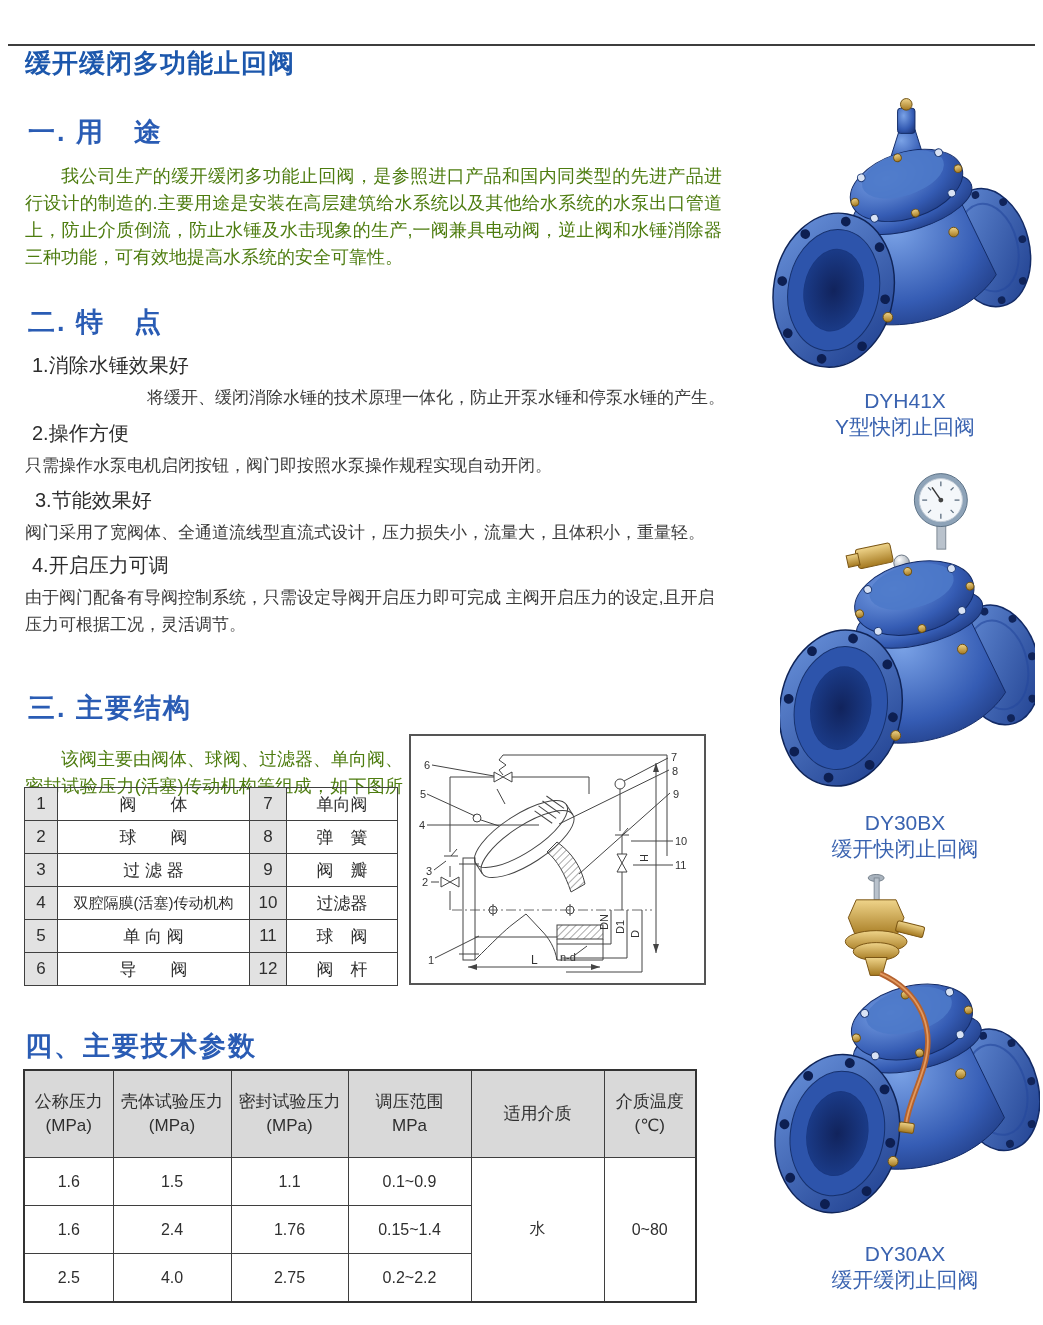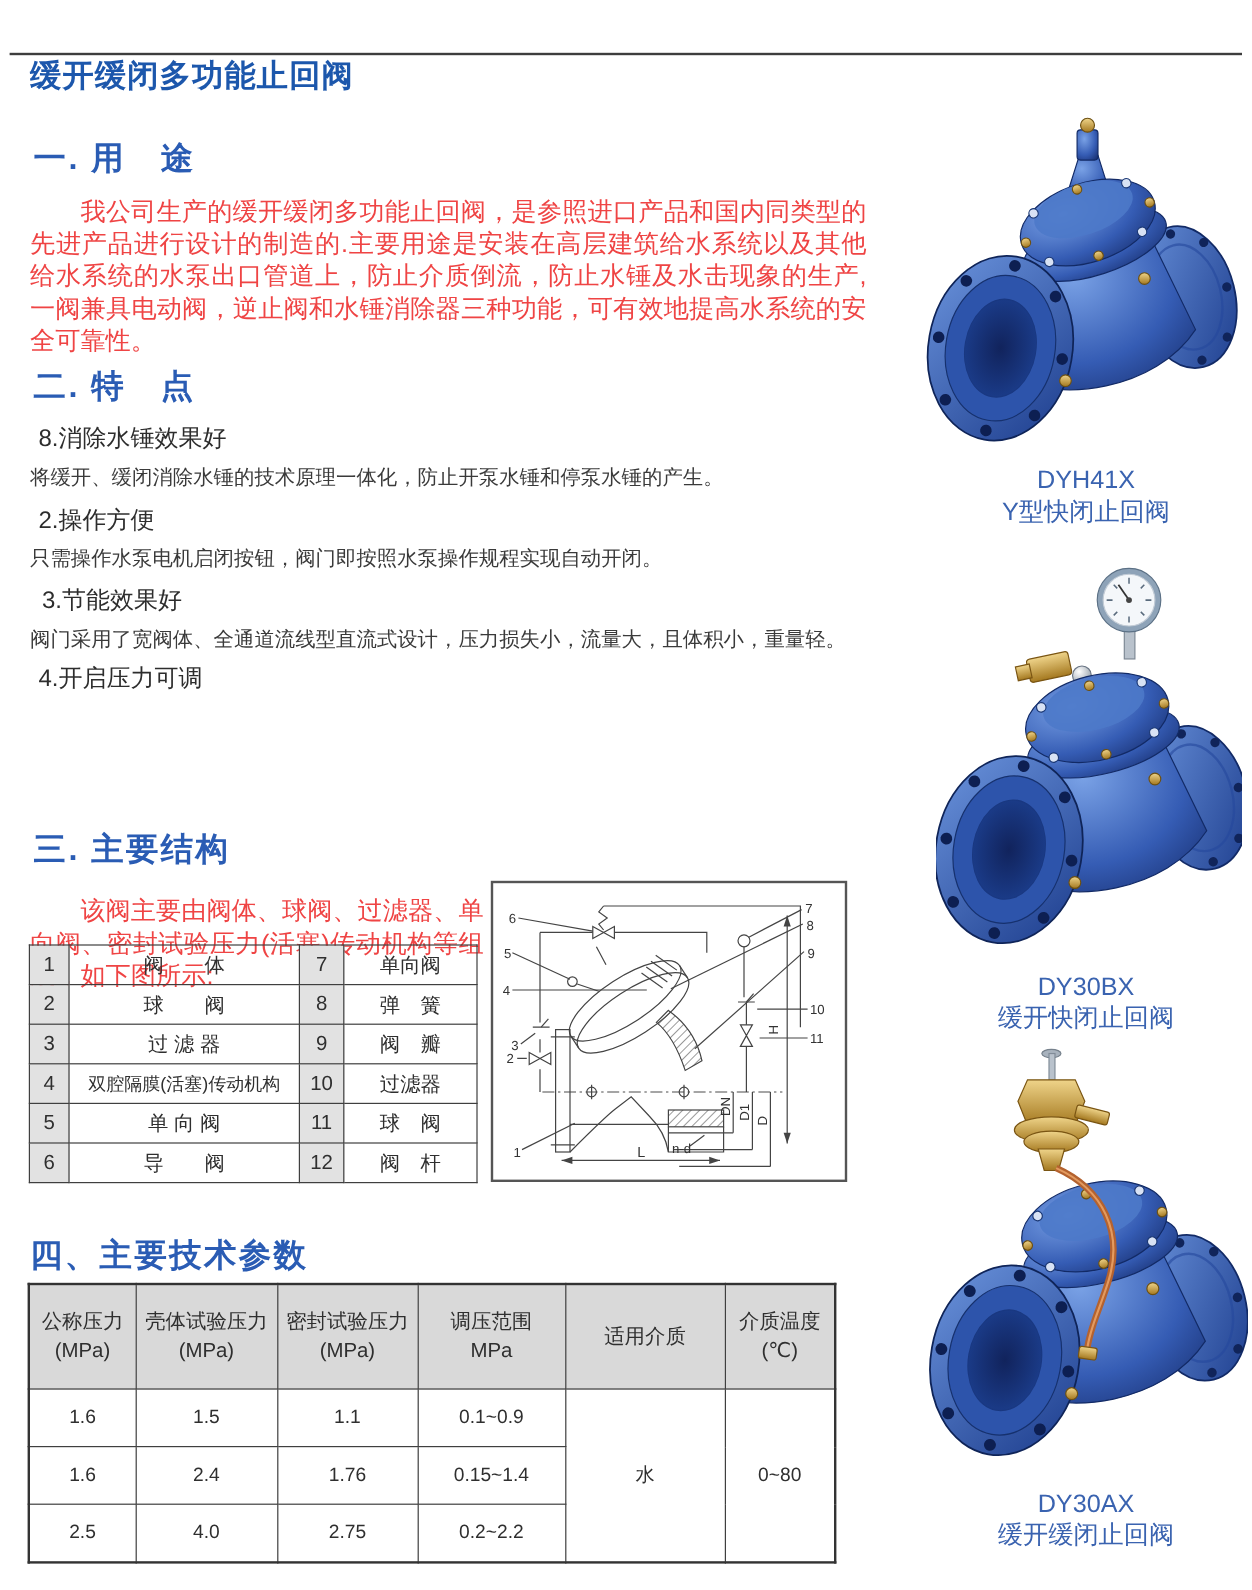--- a/index.html
+++ b/index.html
@@ -2,21 +2,21 @@
 <html><head>
 <meta charset="utf-8">
 <style>
   html,body{margin:0;padding:0;background:#ffffff;}
   #page{position:relative;width:1043px;height:1325px;background:#fff;overflow:hidden;
         font-family:"Liberation Sans","DejaVu Sans",sans-serif;}
   .abs{position:absolute;}
   .page-title{color:#1c57ac;font-size:26px;font-weight:bold;letter-spacing:1px;}
   .rule{height:2px;background:#3d3d3d;}
   .sec-heading{color:#2a5cb4;font-size:27px;font-weight:bold;letter-spacing:2px;}
-  .body-text{font-size:21px;color:#ef4444;line-height:27px;text-align:justify;}
+  .body-text{font-size:18px;color:#4d7c0f;line-height:27px;text-align:justify;}
   .indent{text-indent:2em;}
   .feat-title{font-size:20px;color:#2d2d2d;}
   .feat-body{font-size:17px;color:#3a3a3a;line-height:27px;}
   table{border-collapse:collapse;}
   .parts-table{width:373px;table-layout:fixed;font-size:17px;color:#2f2f2f;}
   .parts-table td{border:1px solid #3f3f3f;text-align:center;vertical-align:middle;height:32px;padding:0;}
   .parts-table td.num{background:#e2e2e2;}
   .tech-table{width:672px;table-layout:fixed;font-size:16px;color:#2f2f2f;border:2px solid #333;}
   .tech-table th{border:1px solid #3f3f3f;background:#d9d9d9;font-weight:normal;font-size:17px;
                  height:84px;vertical-align:middle;text-align:center;line-height:24px;}
@@ -30,27 +30,28 @@
 
 <div id="page">
 
   <div class="abs page-title" style="left:25px;top:10px;margin-top:36px;">缓开缓闭多功能止回阀</div>
   <div class="abs rule" style="left:8px;top:44px;width:1027px;"></div>
 
   <div class="abs sec-heading" style="left:28px;top:114px;">一. 用　途</div>
   <div class="abs body-text indent" style="left:25px;top:163px;width:697px;">我公司生产的缓开缓闭多功能止回阀，是参照进口产品和国内同类型的先进产品进行设计的制造的.主要用途是安装在高层建筑给水系统以及其他给水系统的水泵出口管道上，防止介质倒流，防止水锤及水击现象的生产,一阀兼具电动阀，逆止阀和水锤消除器三种功能，可有效地提高水系统的安全可靠性。</div>
 
   <div class="abs sec-heading" style="left:28px;top:304px;">二. 特　点</div>
-  <div class="abs feat-title" style="left:32px;top:352px;">8.消除水锤效果好</div>
-  <div class="abs feat-body" style="left:25px;top:384px;width:700px;">将缓开、缓闭消除水锤的技术原理一体化，防止开泵水锤和停泵水锤的产生。</div>
+  <div class="abs feat-title" style="left:32px;top:352px;">1.消除水锤效果好</div>
+  <div class="abs feat-body" style="left:25px;top:384px;width:700px;text-align:right;">将缓开、缓闭消除水锤的技术原理一体化，防止开泵水锤和停泵水锤的产生。</div>
   <div class="abs feat-title" style="left:32px;top:420px;">2.操作方便</div>
   <div class="abs feat-body" style="left:25px;top:452px;width:700px;">只需操作水泵电机启闭按钮，阀门即按照水泵操作规程实现自动开闭。</div>
   <div class="abs feat-title" style="left:35px;top:487px;">3.节能效果好</div>
   <div class="abs feat-body" style="left:25px;top:519px;width:705px;">阀门采用了宽阀体、全通道流线型直流式设计，压力损失小，流量大，且体积小，重量轻。</div>
   <div class="abs feat-title" style="left:32px;top:552px;">4.开启压力可调</div>
+  <div class="abs feat-body" style="left:25px;top:584px;width:705px;">由于阀门配备有导阀控制系统，只需设定导阀开启压力即可完成 主阀开启压力的设定,且开启压力可根据工况，灵活调节。</div>
 
   <div class="abs sec-heading" style="left:28px;top:690px;">三. 主要结构</div>
   <div class="abs body-text indent" style="left:25px;top:746px;width:378px;">该阀主要由阀体、球阀、过滤器、单向阀、密封试验压力(活塞)传动机构等组成，如下图所示:</div>
 
   <table class="abs parts-table" style="left:24px;top:787px;">
     <colgroup>
         <col style="width:33px">
         <col style="width:192px">
         <col style="width:37px">
         <col style="width:111px">

